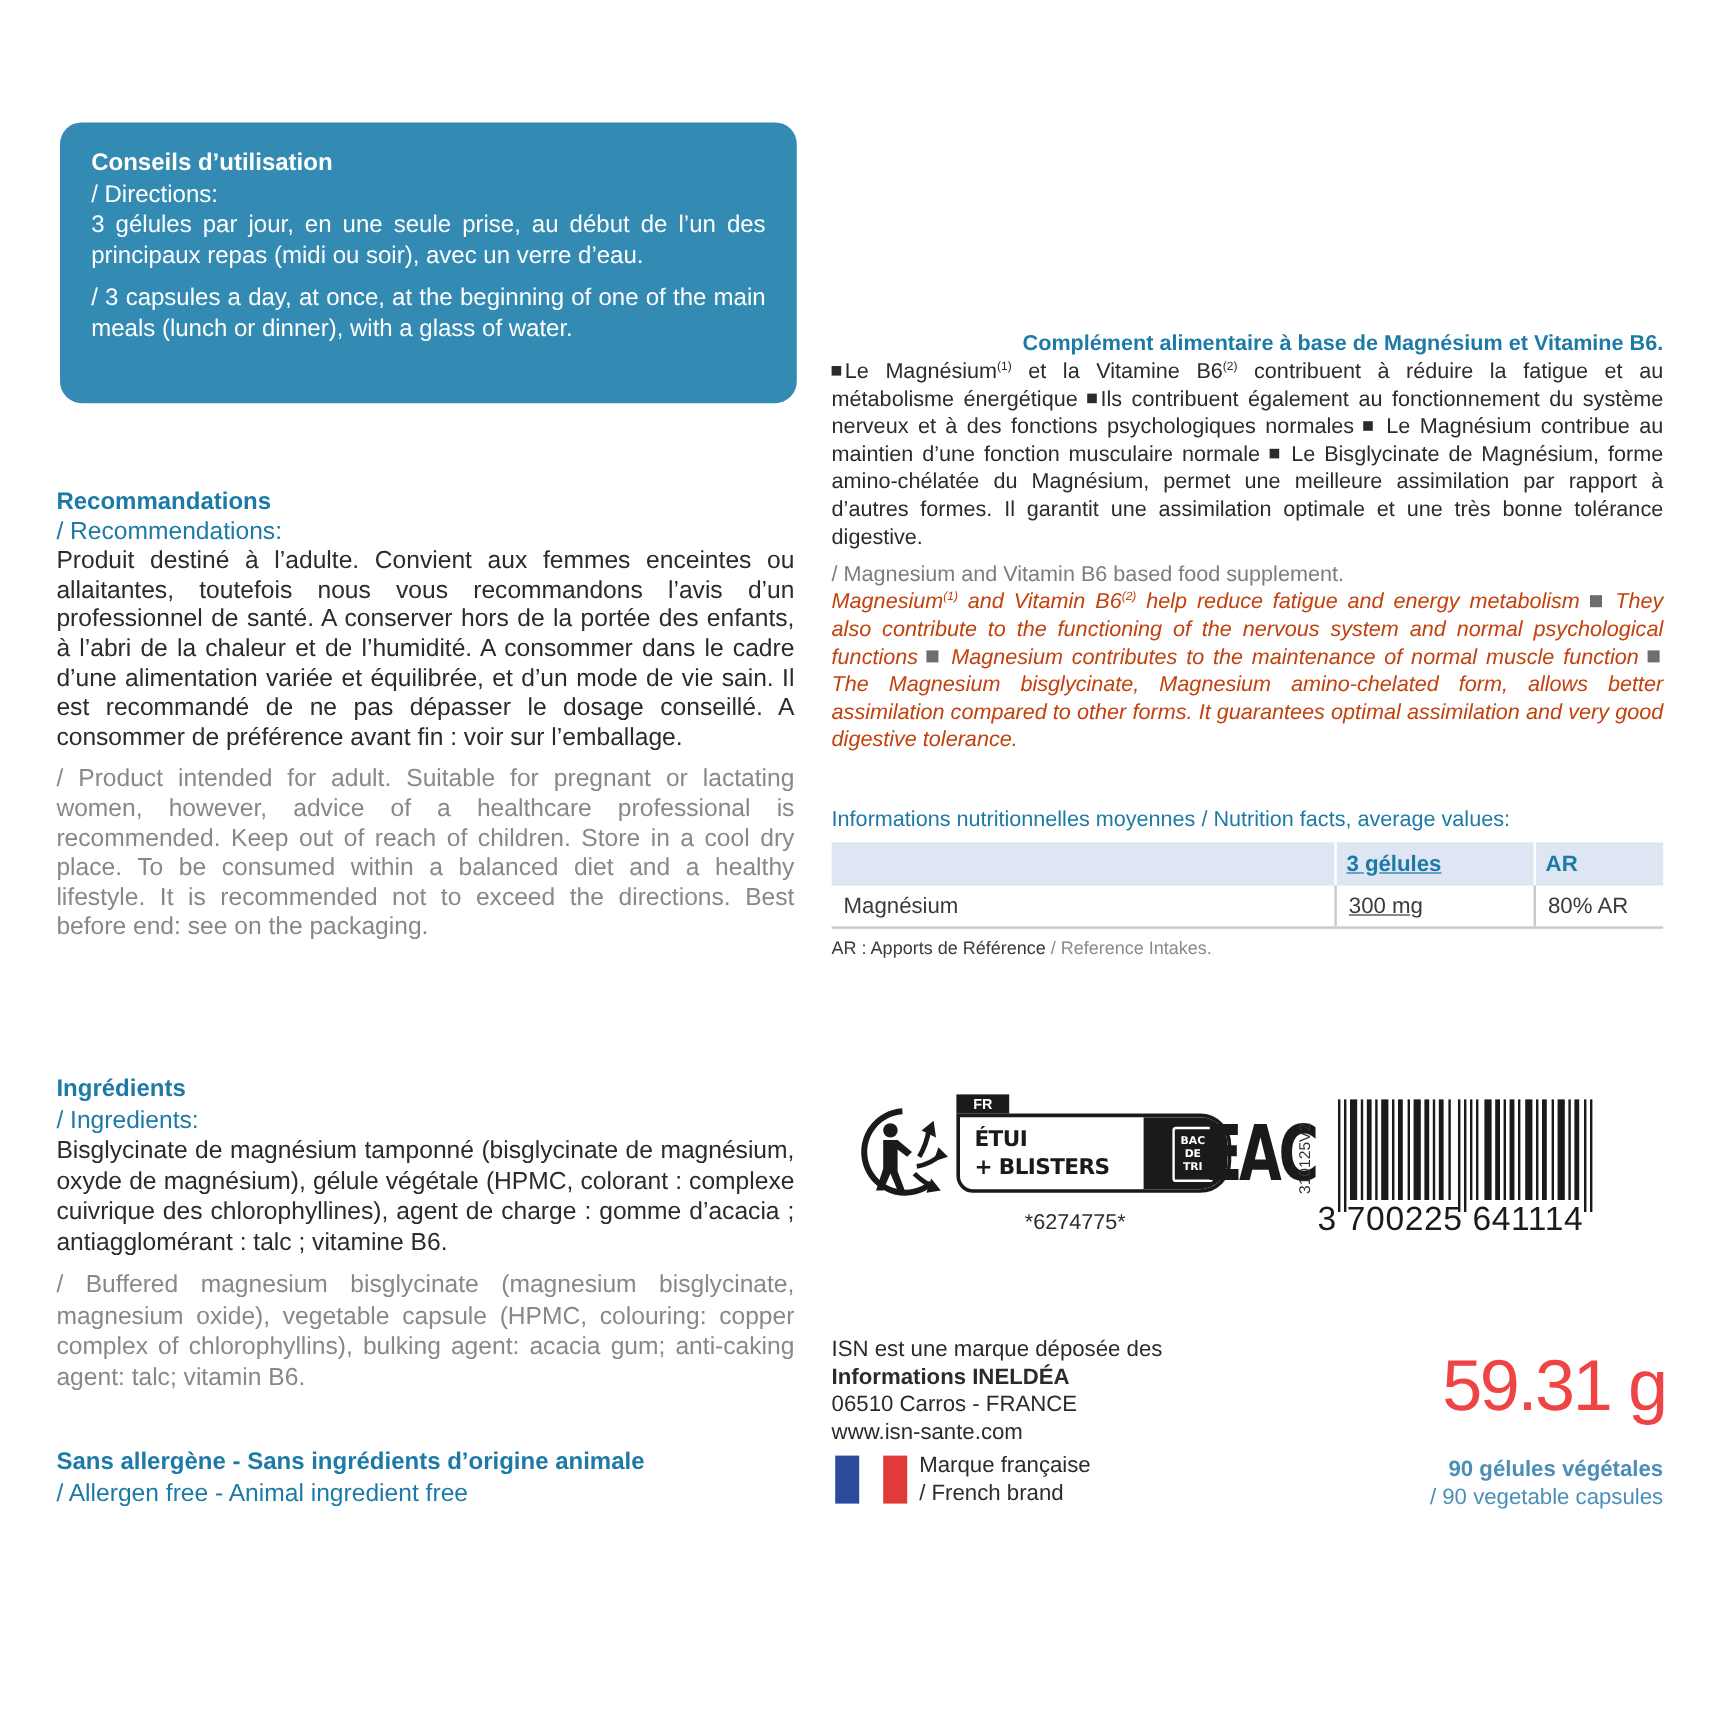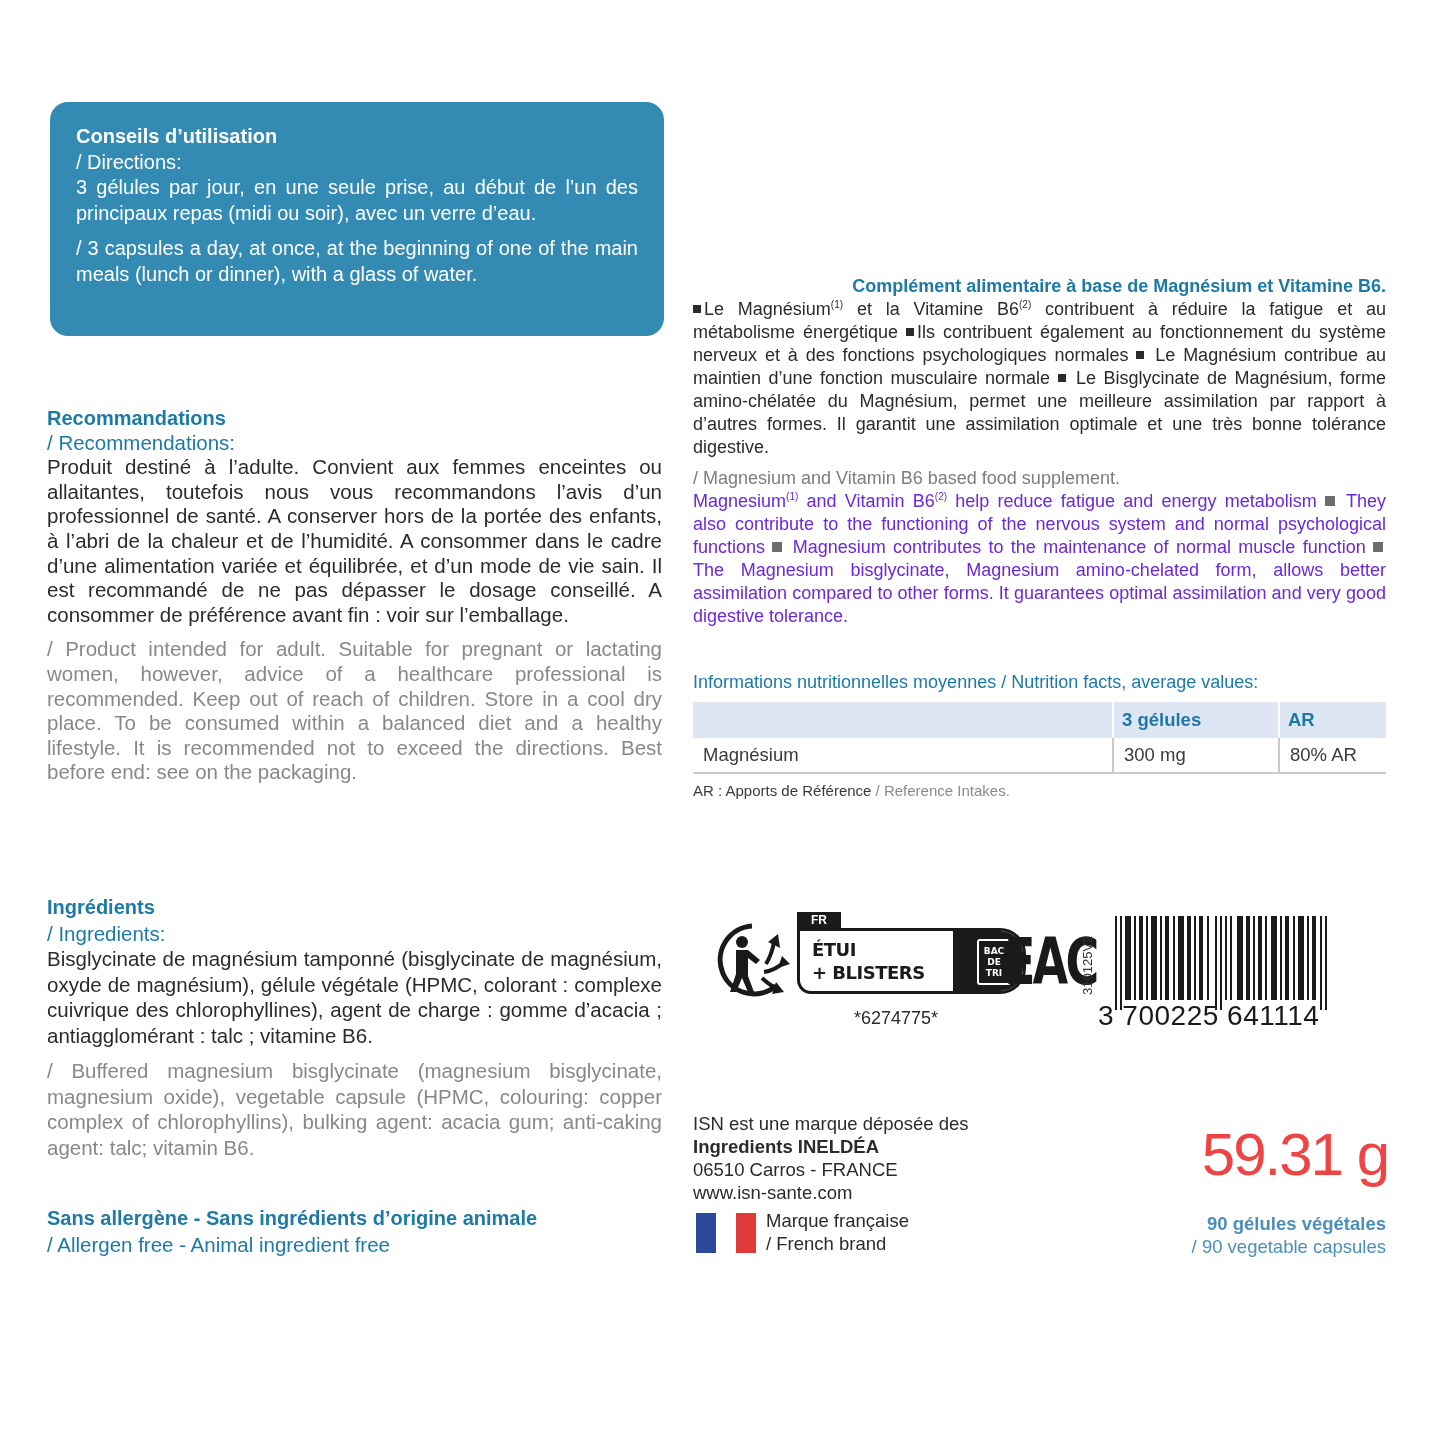--- a/index.html
+++ b/index.html
@@ -27,34 +27,34 @@
     #ingredients { top: 895px; line-height: 25.5px; }
     #allergen { top: 1206px; font-size: 20.5px; line-height: 25.5px; }
     #allergen .h { color: #1d7aa6; font-weight: bold; }
     #allergen .sub { color: #1d7aa6; }
 
     
     #supplement { position: absolute; left: 693px; top: 275px; width: 693px; font-size: 18px; line-height: 23px; }
     #supplement .h { font-weight: bold; color: #1d7aa6; text-align: right; }
     #supplement .fr { text-align: justify; color: #2b2b2b; }
     #supplement .en-h { color: #7d7d7d; margin-top: 8px; }
-    #supplement .en { color: #6d28d9; text-align: justify; }
+    #supplement .en { color: #c2410c; text-align: justify; font-style: italic; }
     .bullet { display: inline-block; width: 8px; height: 8px; background: #2b2b2b; margin: 0 3px 2px 0; vertical-align: middle; }
     .en .bullet { background: #6d6d6d; width: 10px; height: 10px; }
     sup { font-size: 10px; vertical-align: 7px; line-height: 0; }
 
     #nutrition { position: absolute; left: 693px; top: 670px; width: 693px; font-size: 18px; }
     #nutrition .title { line-height: 24px; }
     #nutrition .title .b { font-weight: normal; color: #1d7aa6; }
     #nutrition .title .n { color: #1d7aa6; }
     table { border-collapse: collapse; width: 693px; margin-top: 8px; font-size: 18.5px; }
     th { background: #dfe6f3; height: 36px; text-align: left; color: #1d7aa6; font-weight: bold; padding-left: 8px; }
     td { height: 35px; padding-left: 10px; color: #3a3a3a; border-bottom: 2px solid #c9c9c9; }
     th.c1, td.c1 { width: 420px; }
-    th.c2, td.c2 { width: 166px; border-left: 2px solid #c9c9c9; }
+    th.c2, td.c2 { width: 166px; border-left: 2px solid #c9c9c9; text-decoration: underline; }
     th.c3, td.c3 { border-left: 2px solid #c9c9c9; }
     th.c2, th.c3 { border-left: 2px solid #ffffff; }
     .ar-note { margin-top: 8px; font-size: 15px; }
     .ar-note .a { color: #3a3a3a; }
     .ar-note .b { color: #8a8a8a; }
 
     
     #logos { position: absolute; left: 712px; top: 912px; width: 680px; height: 130px; }
     #triman { position: absolute; left: 0; top: 8px; width: 80px; height: 80px; }
     #fr-tag { position: absolute; left: 85px; top: 0; width: 44px; height: 16px; background: #1a1a1a; color: #fff; font-size: 12px; font-weight: bold; text-align: center; line-height: 16px; }
@@ -212,21 +212,21 @@
     <rect x="192" y="0" width="2" height="84"></rect>
     <rect x="197" y="0" width="4" height="84"></rect>
     <rect x="205" y="0" width="2" height="94"></rect>
     <rect x="210" y="0" width="2" height="94"></rect>
   </g>
 </svg>
 <div id="barcode-num">3 700225 641114</div>
 
 <div id="company">
   <div>ISN est une marque déposée des</div>
-  <div class="b">Ingredients INELDÉA</div>
+  <div class="b">Informations INELDÉA</div>
   <div>06510 Carros - FRANCE</div>
   <div>www.isn-sante.com</div>
 </div>
 <div id="flag">
   <div class="blue-bar"></div>
   <div class="red-bar"></div>
 </div>
 <div id="brand">
   <div>Marque française</div>
   <div>/ French brand</div>

